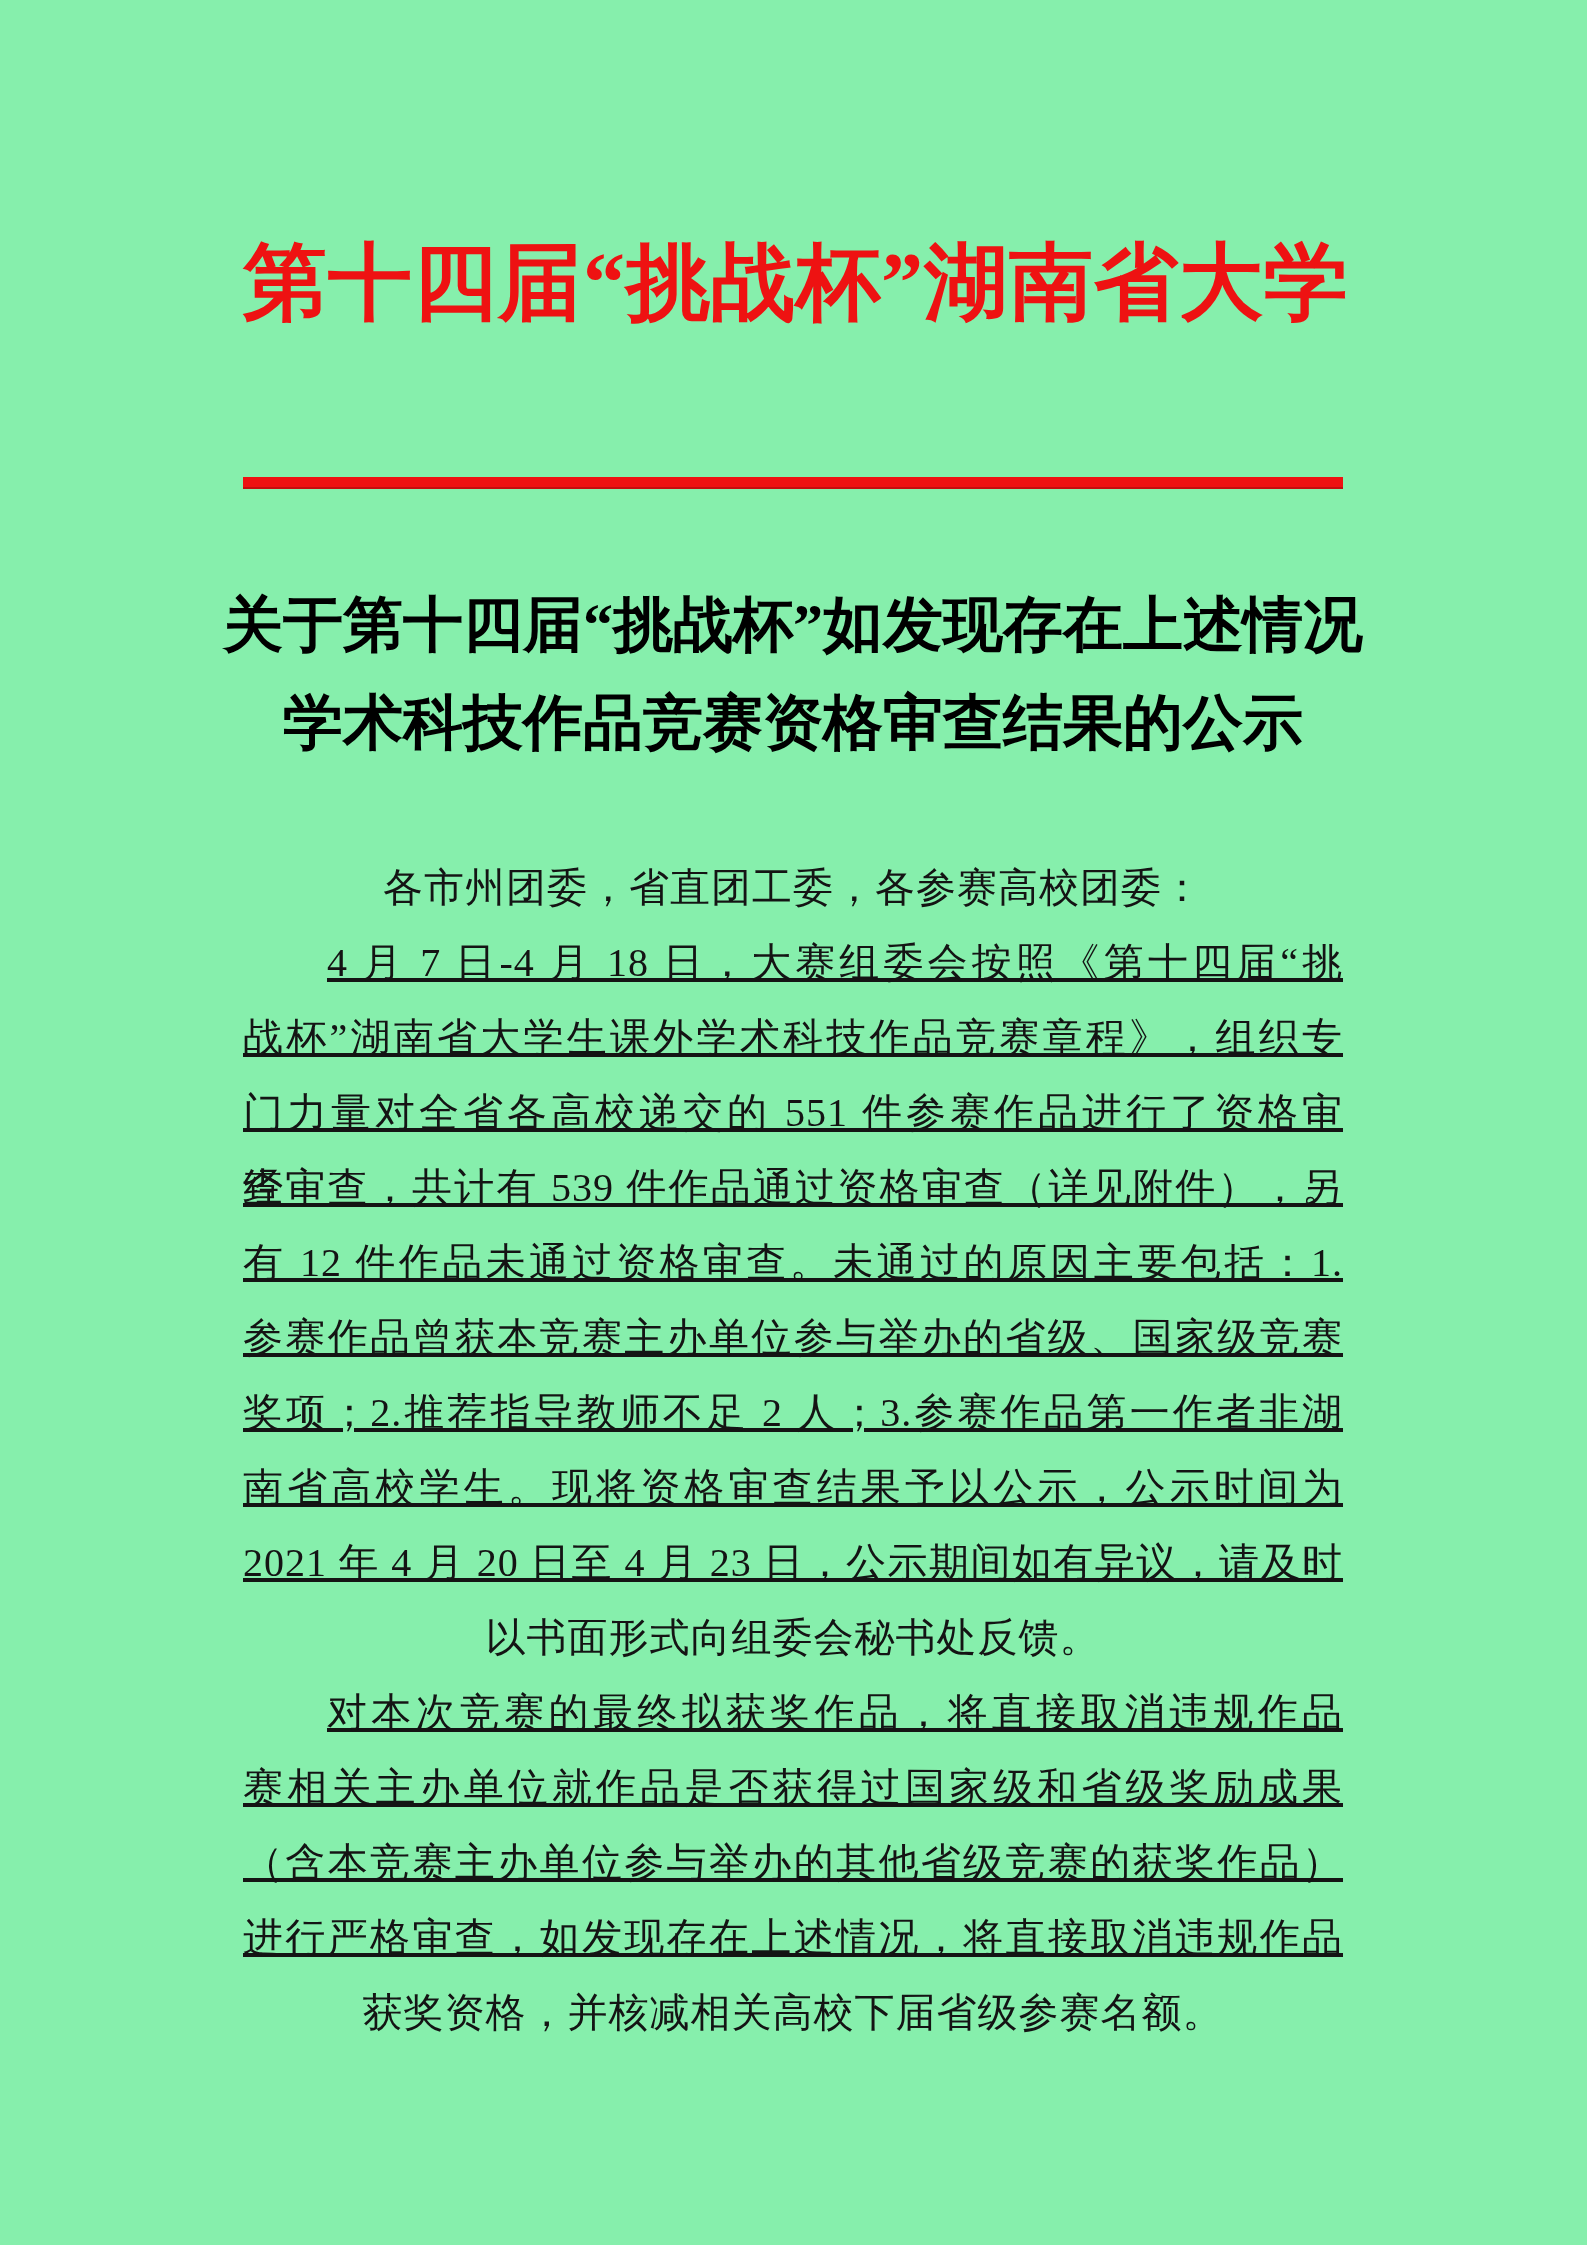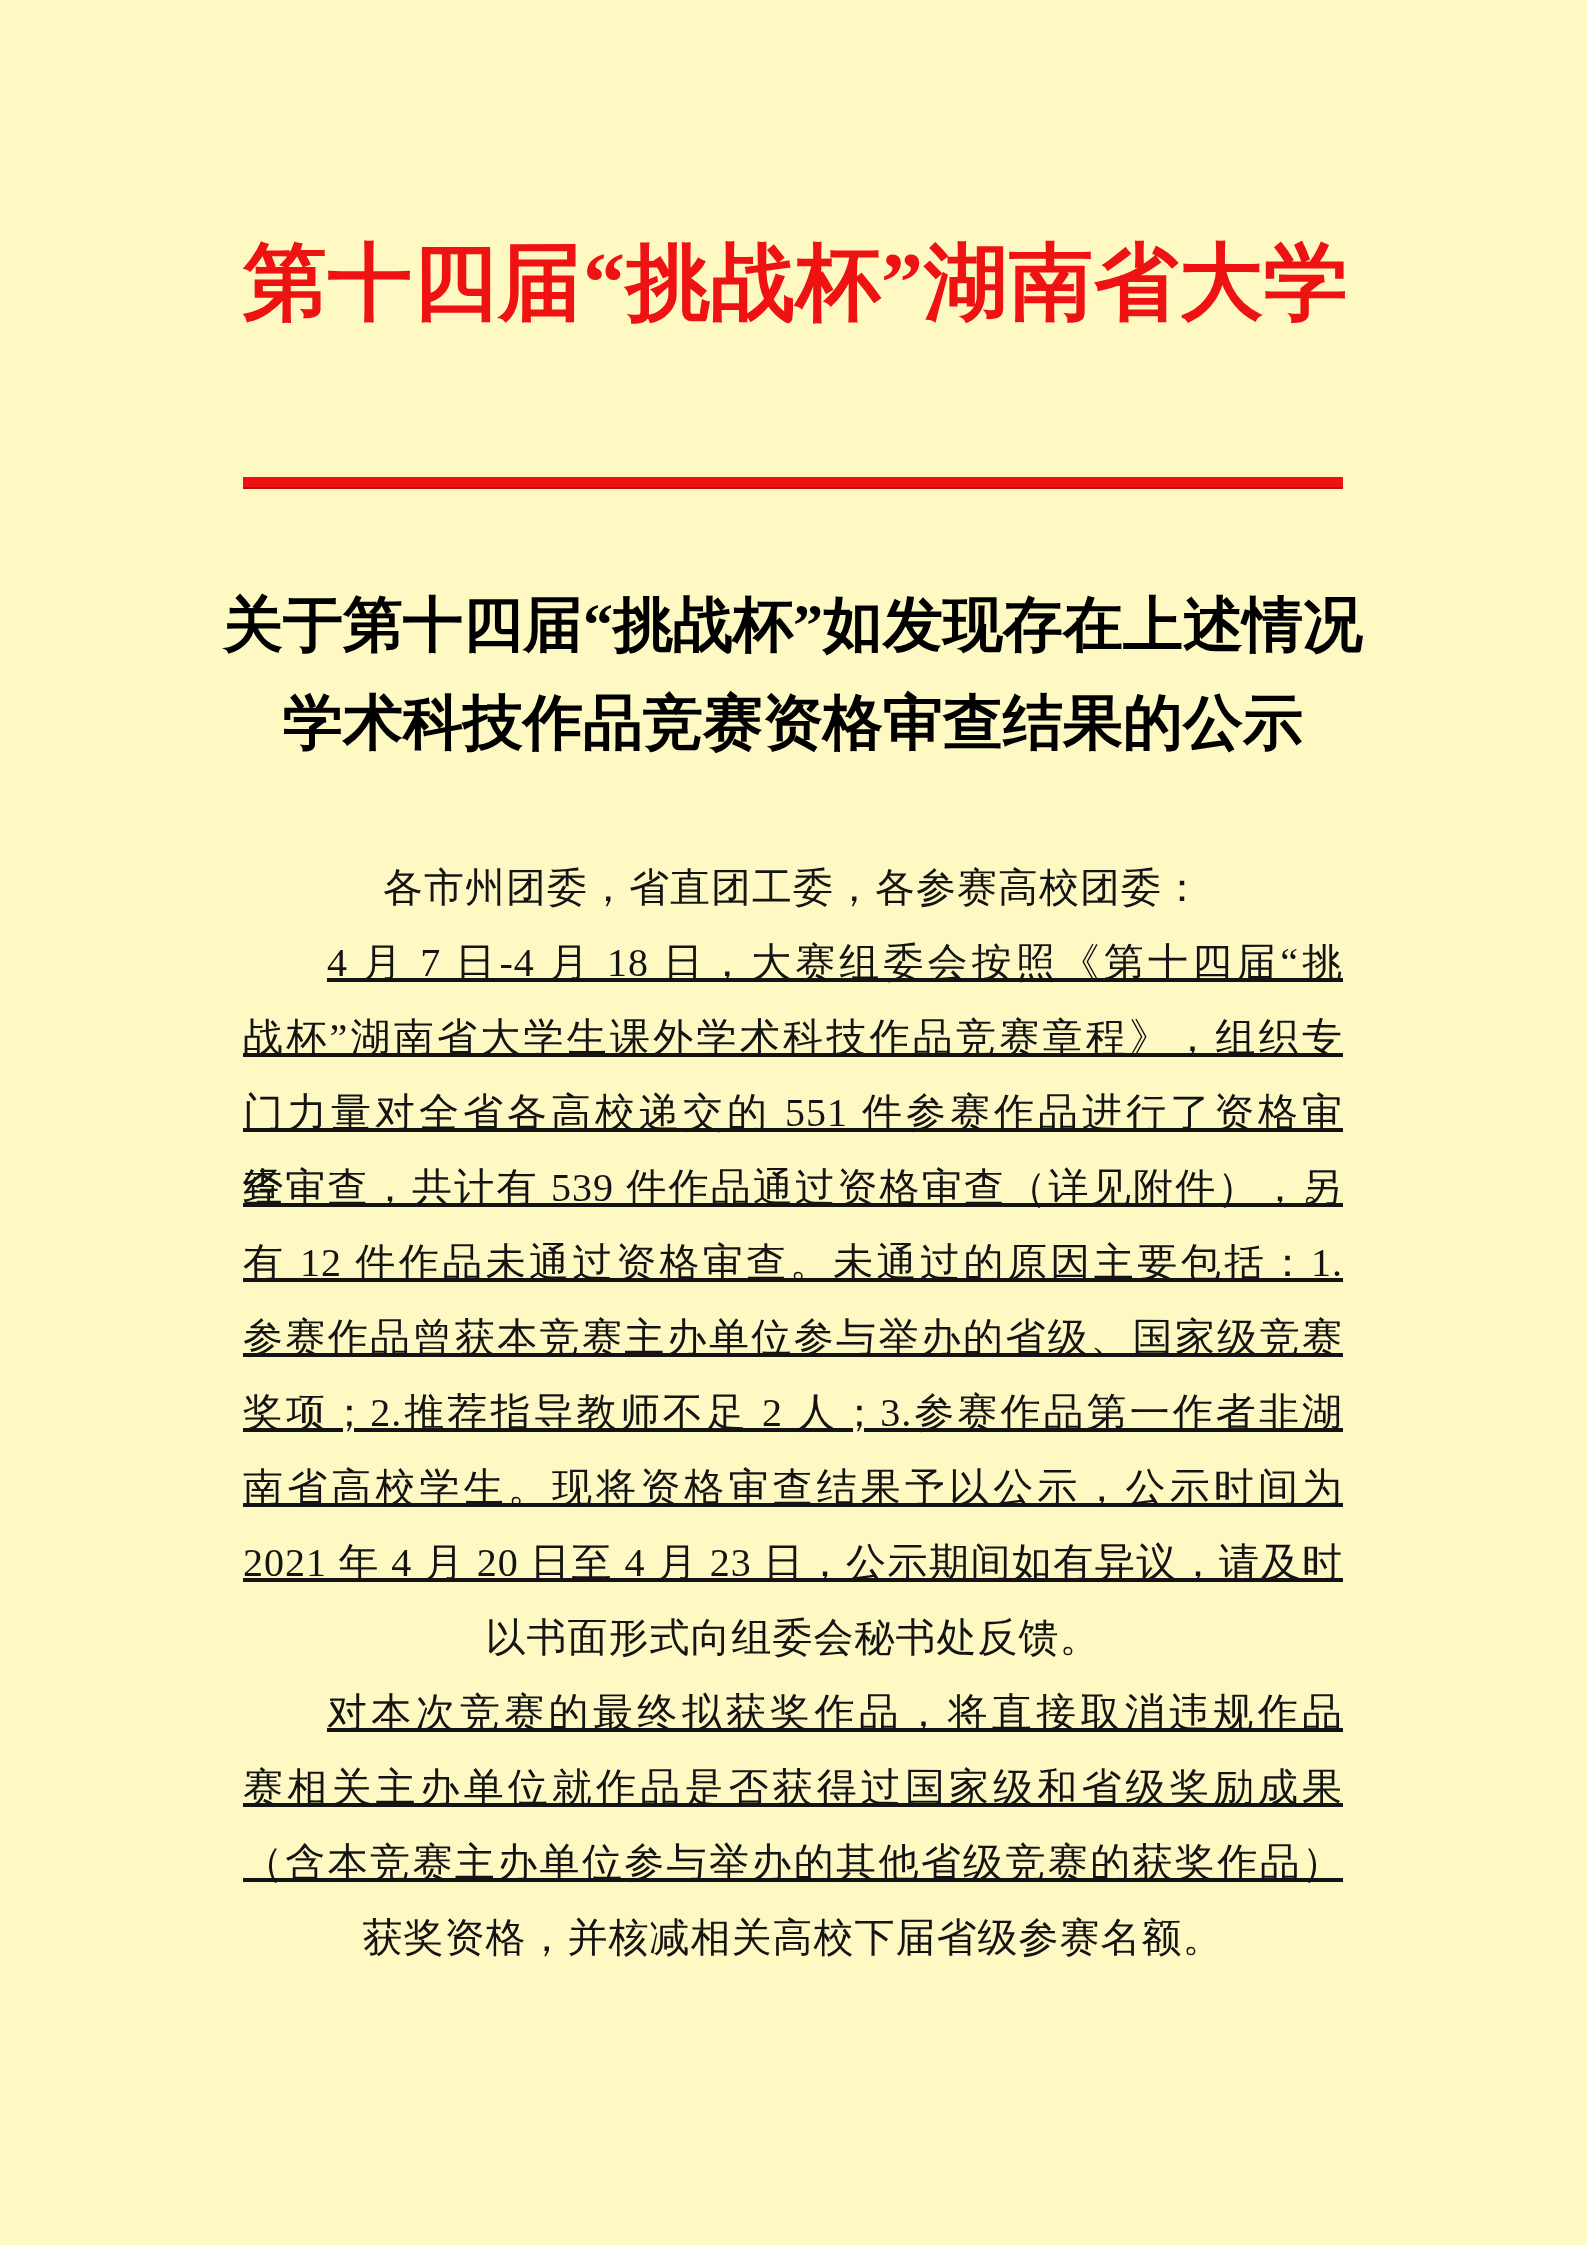--- a/index.html
+++ b/index.html
@@ -1,20 +1,20 @@
 <!DOCTYPE html>
 <html lang="zh" style="--accent: #ee1212;"><head>
 <meta charset="utf-8">
 <style>
   html, body { margin: 0; padding: 0; background: #ffffff; }
   .page {
     position: relative;
     width: 1587px;
     height: 2245px;
-    background: #fef9c3;
+    background: #86efac;
     overflow: hidden;
     font-family: "Liberation Serif", "DejaVu Serif", serif;
   }
   
   .letterhead {
     position: absolute;
     top: 231px;
     left: 243px;
     width: 1100px;
     text-align: center;
@@ -96,16 +96,17 @@
       <div class="body-line just">经审查，共计有 539 件作品通过资格审查（详见附件），另</div>
       <div class="body-line just">有 12 件作品未通过资格审查。未通过的原因主要包括：1.</div>
       <div class="body-line just">参赛作品曾获本竞赛主办单位参与举办的省级、国家级竞赛</div>
       <div class="body-line just">奖项；2.推荐指导教师不足 2 人；3.参赛作品第一作者非湖</div>
       <div class="body-line just">南省高校学生。现将资格审查结果予以公示，公示时间为</div>
       <div class="body-line just">2021 年 4 月 20 日至 4 月 23 日，公示期间如有异议，请及时</div>
       <div class="body-line">以书面形式向组委会秘书处反馈。</div>
       <div class="body-line indent just">对本次竞赛的最终拟获奖作品，将直接取消违规作品</div>
       <div class="body-line just">赛相关主办单位就作品是否获得过国家级和省级奖励成果</div>
       <div class="body-line just">（含本竞赛主办单位参与举办的其他省级竞赛的获奖作品）</div>
+      <div class="body-line just">进行严格审查，如发现存在上述情况，将直接取消违规作品</div>
       <div class="body-line">获奖资格，并核减相关高校下届省级参赛名额。</div>
     </main>
 
 </div>
 
 </body></html>

